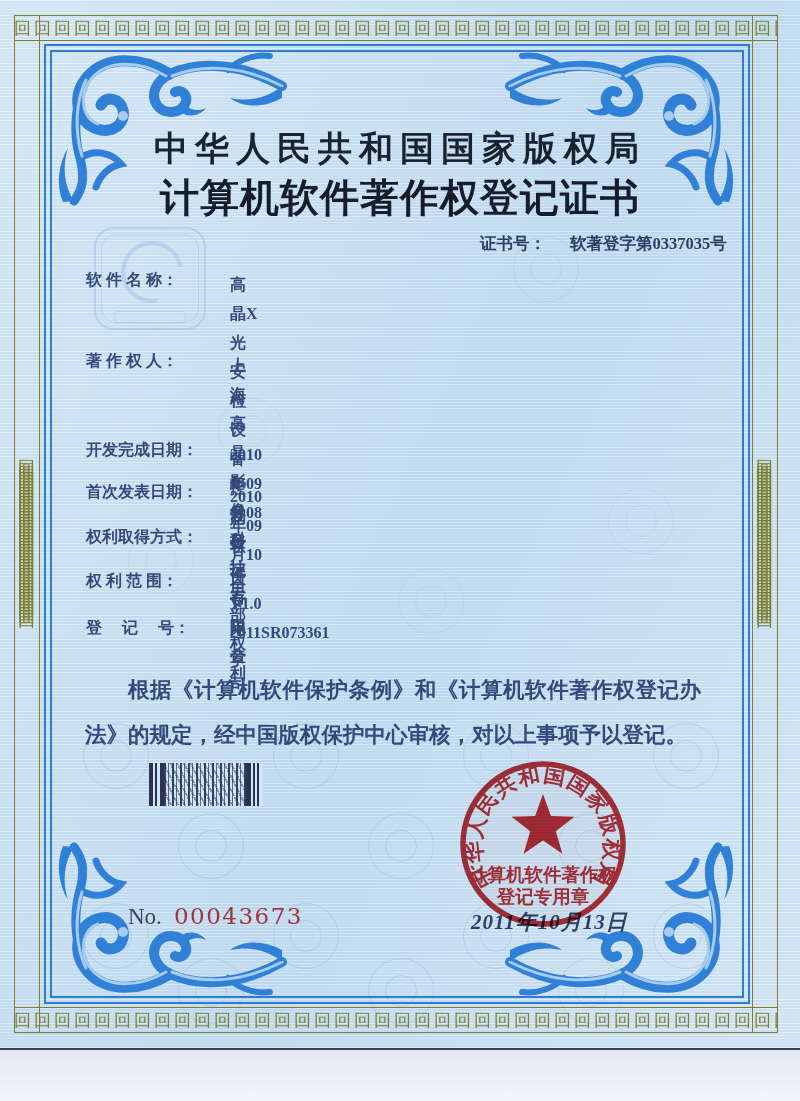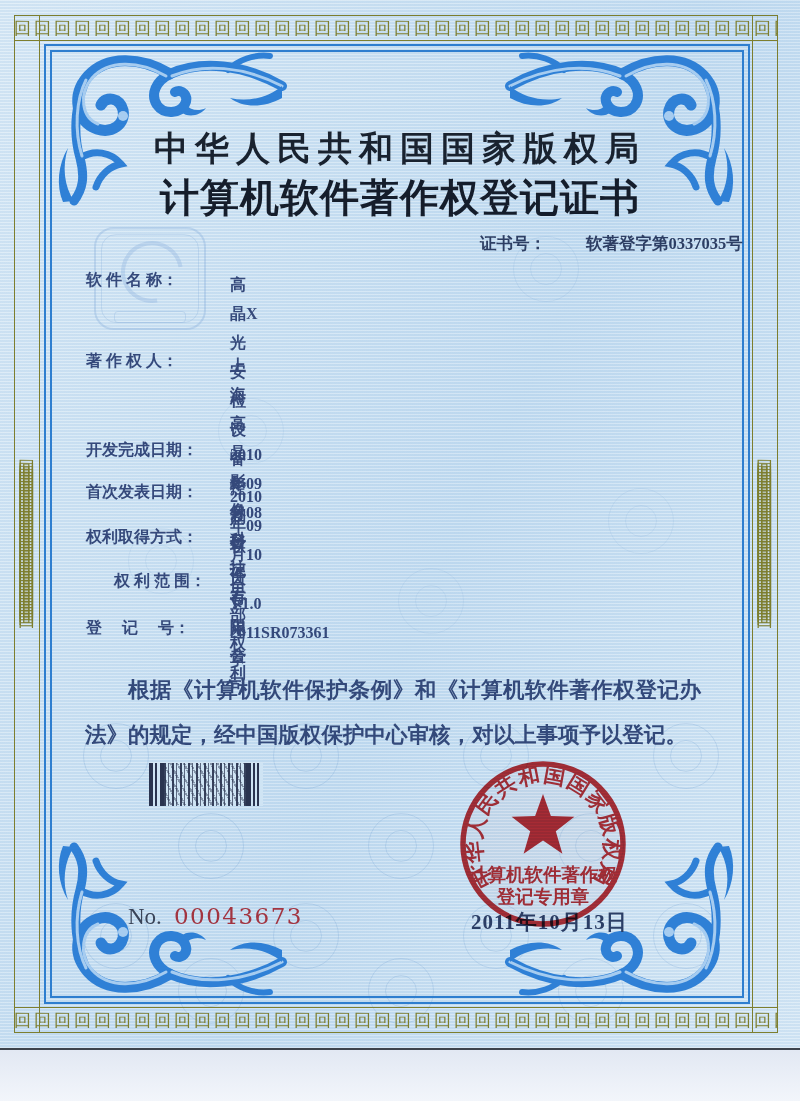--- a/index.html
+++ b/index.html
@@ -53,31 +53,31 @@
   .cpcc .base{position:absolute;left:20px;bottom:7px;right:20px;height:10px;
               border:1px solid rgba(122,163,213,.5);border-radius:4px;}
 
   
   .txt{position:absolute;z-index:3;color:#35497b;}
   .agency{left:0;width:800px;top:126px;text-align:center;font-size:34px;font-weight:bold;
           letter-spacing:7px;color:#19222f;}
   .main-title{left:0;width:800px;top:171px;text-align:center;font-size:39px;font-weight:bold;
           letter-spacing:1px;color:#151d2b;}
   .cert-no{left:480px;top:233px;font-size:16.5px;color:#2d3e63;font-weight:600;}
-  .cert-no .v{margin-left:40px;}
+  .cert-no .v{margin-left:24px;}
   .field{left:86px;font-size:16px;font-weight:600;white-space:nowrap;}
   .field .lbl{display:inline-block;min-width:148px;}
   .field .val{position:absolute;left:144px;top:0;white-space:pre-line;line-height:29px;}
   .r0{top:270px;} .r1{top:351px;} .r2{top:440px;} .r3{top:482px;}
-  .r4{top:527px;} .r5{top:571px;text-align:center;} .r6{top:618px;}
+  .r4{top:527px;} .r5{top:571px;} .r6{top:618px;}
   .statement{left:85px;top:668px;width:616px;font-size:21.5px;font-weight:700;line-height:45px;
              text-indent:43px;text-align:justify;color:#33497a;}
   .serial{left:128px;top:903px;font-size:23px;color:#3a4458;}
   .serial .num{color:#a23440;letter-spacing:1.5px;margin-left:12px;font-family:"DejaVu Serif",serif;}
-  .issue-date{left:471px;top:908px;font-size:21px;letter-spacing:1px;color:#2b3e66;z-index:4;font-weight:600;}
+  .issue-date{left:471px;top:908px;font-size:21px;letter-spacing:1px;color:#2b3e66;z-index:4;font-weight:600;font-style:italic;}
 
   
   .barcode{position:absolute;left:149px;top:763px;width:114px;height:43px;display:flex;z-index:3;}
   .bc-start{width:15px;background:repeating-linear-gradient(90deg,#2a3450 0 4px,#cfe4f4 4px 6px,#2a3450 6px 8px,#cfe4f4 8px 11px,#2a3450 11px 15px);}
   .bc-mid{flex:1;background-color:#cfe4f4;background-image:
      repeating-linear-gradient(90deg, rgba(42,52,80,.92) 0 2px, transparent 2px 4px, rgba(42,52,80,.7) 4px 5px, transparent 5px 8px),
      repeating-linear-gradient(0deg, rgba(207,228,244,.95) 0 1px, transparent 1px 4px, rgba(207,228,244,.75) 4px 5px, transparent 5px 9px),
      repeating-linear-gradient(63deg, rgba(42,52,80,.45) 0 2px, transparent 2px 6px);}
   .bc-stop{width:17px;background:repeating-linear-gradient(90deg,#2a3450 0 5px,#cfe4f4 5px 7px,#2a3450 7px 9px,#cfe4f4 9px 11px,#2a3450 11px 13px,#cfe4f4 13px 17px);}
 

